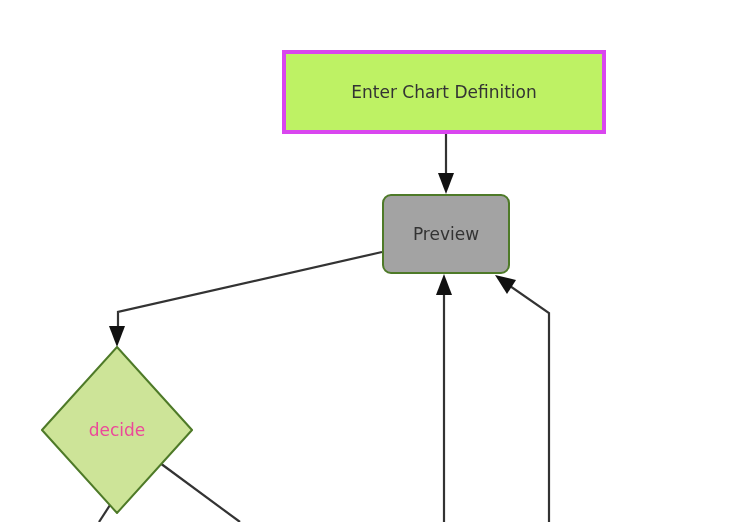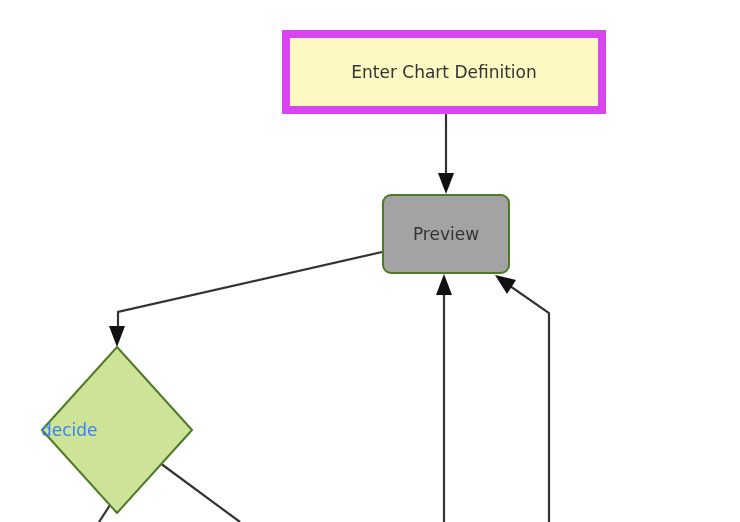--- a/index.html
+++ b/index.html
@@ -31,22 +31,23 @@
     display: flex;
     align-items: center;
     justify-content: center;
     color: #333333;
     font-size: 17px;
     line-height: 1.2;
     white-space: nowrap;
     z-index: 2;
   }
   .node-rect {
-    background: #fef9c3;
-    border: 8px solid #d946ef;
+    background: #bef264;
+    border: 4px solid #d946ef;
+    margin-top: 20px;
   }
   .node-round {
     background: #a3a3a3;
     border: 2px solid #4e7a28;
     border-radius: 9px;
   }
   .node-diamond-wrap {
     position: absolute;
     z-index: 2;
   }
@@ -57,22 +58,22 @@
     display: block;
   }
   .node-diamond-label {
     position: absolute;
     left: 0;
     top: 0;
     width: 100%;
     height: 100%;
     display: flex;
     align-items: center;
-    justify-content: flex-start;
-    color: #3b82f6;
+    justify-content: center;
+    color: #ec4899;
     font-size: 17px;
     white-space: nowrap;
     pointer-events: none;
   }
   .edge-path {
     fill: none;
     stroke: #333333;
     stroke-width: 2.2px;
   }
   .arrow-head {

